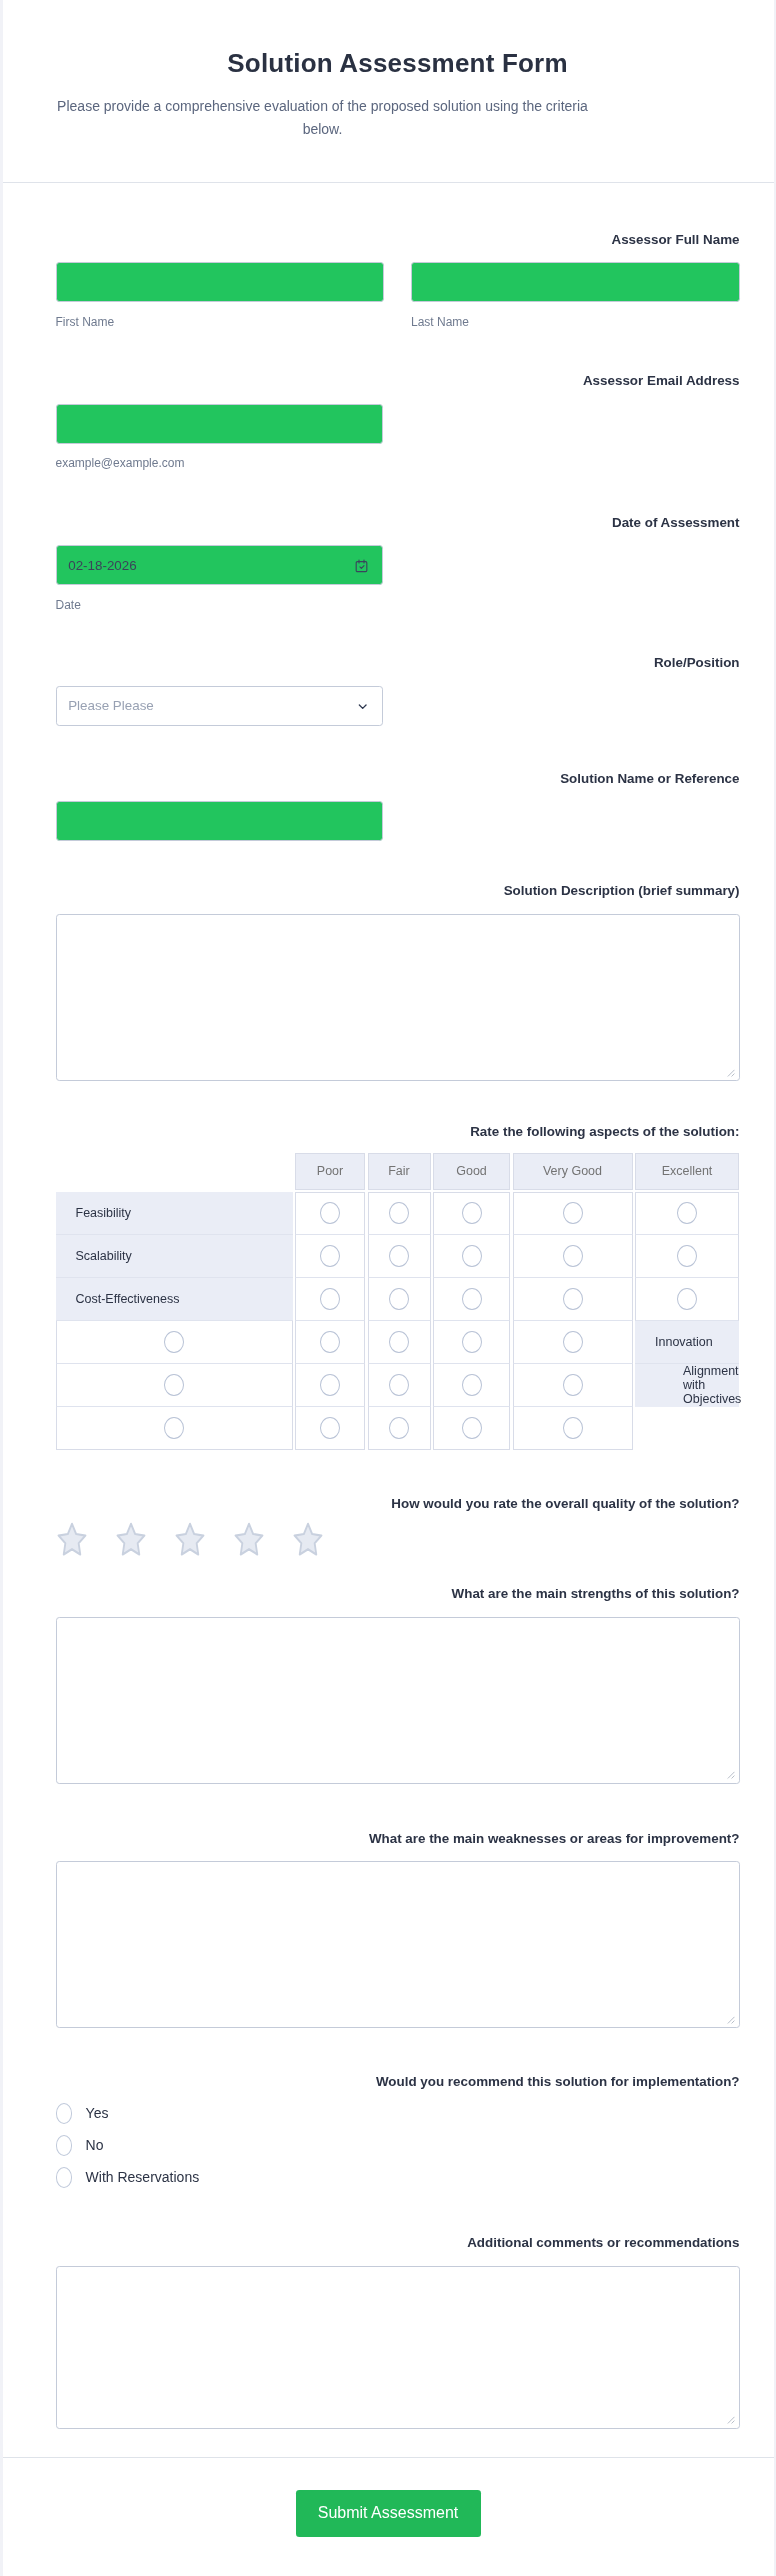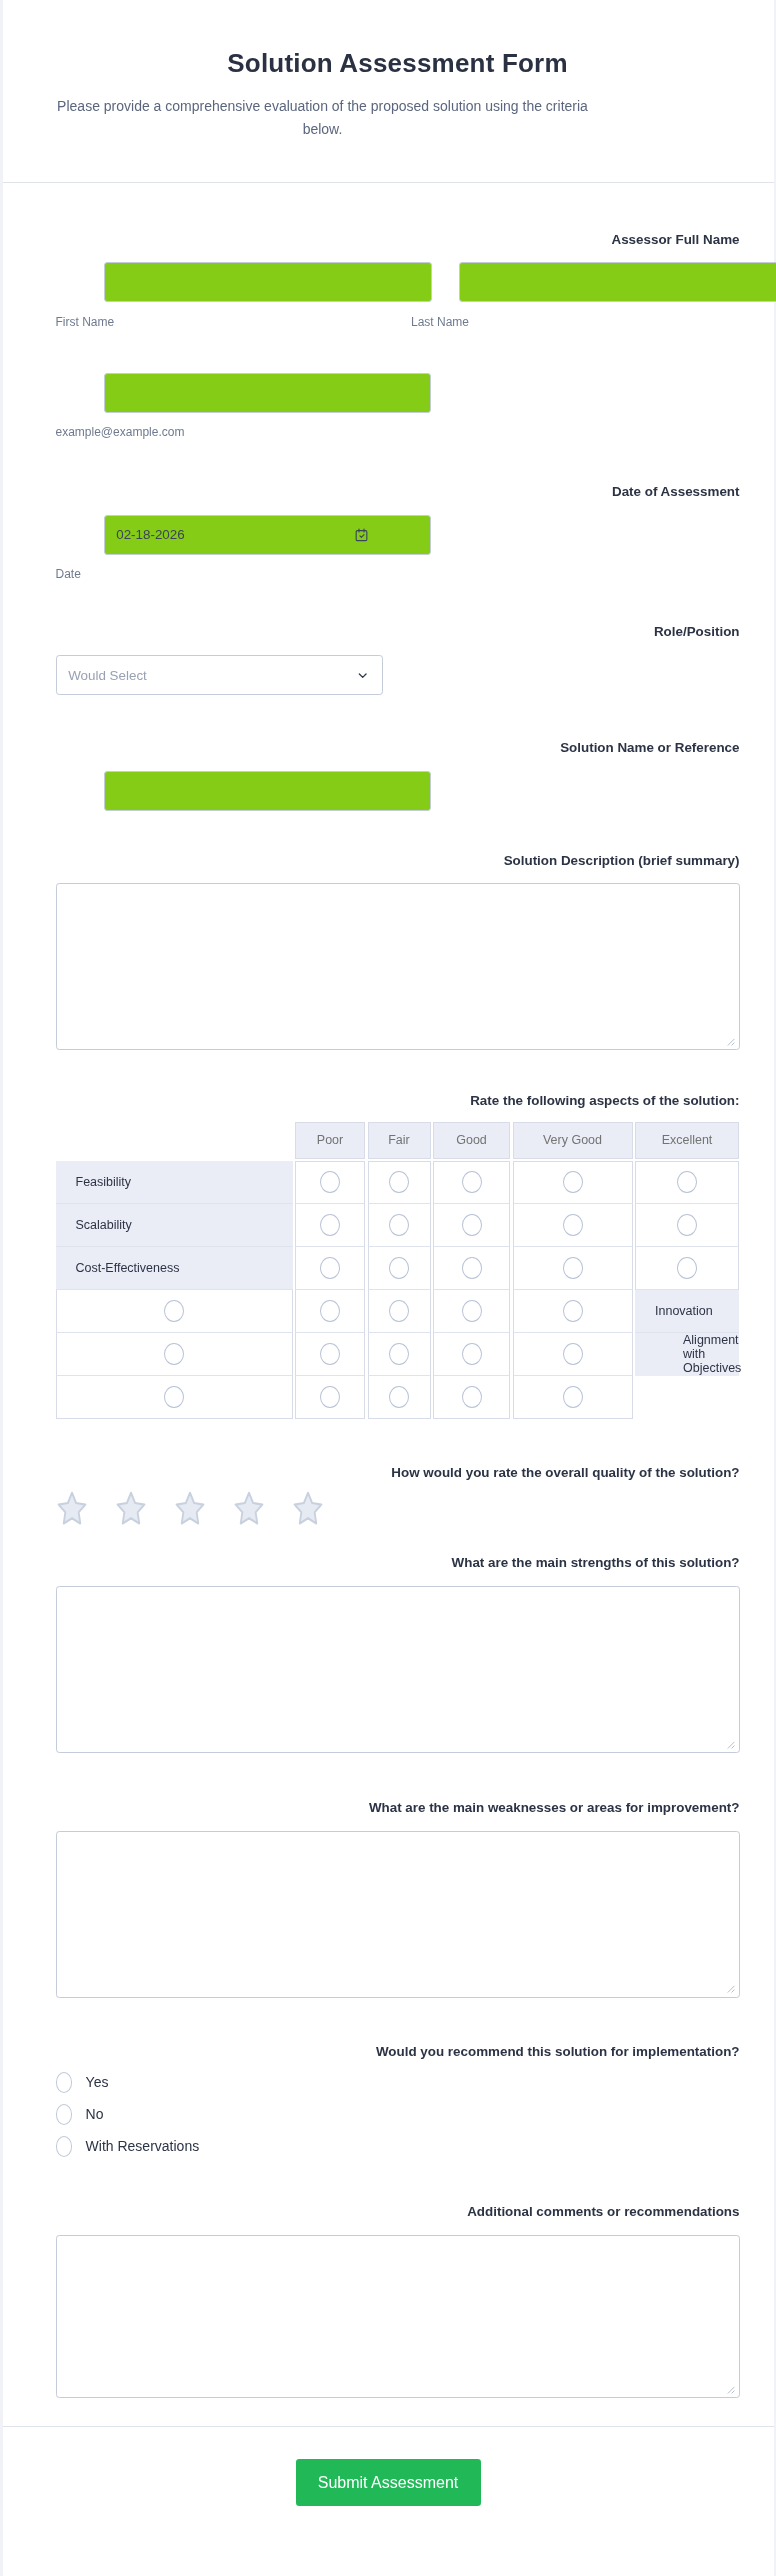--- a/index.html
+++ b/index.html
@@ -13,21 +13,21 @@
   .form-subtitle { margin-top:16.7px; font-size:14px; line-height:23.4px; color:#5b667e; max-width:534px; }
   .header-divider { border:none; border-top:0.8px solid #dfe3ea; margin-top:40px; }
 
   
   .form-body { padding:49px 34px 0 53px; }
   .field { width:684px; }
   .q-label { font-size:13.4px; line-height:16.7px; font-weight:600; color:#2c3345; margin-bottom:14px;text-align:right; }
   .sub-label { font-size:12px; line-height:13.4px; color:#6f7a8f; margin-top:13.4px; }
 
   .text-input { display:block; width:327px; height:40px; border:0.8px solid #c4cbd9; border-radius:3.3px;
-    background:#84cc16; font-family:inherit; font-size:13.4px; color:#3b4459; padding:0 11.7px; outline:none;margin-left:48px; }
+    background:#22c55e; font-family:inherit; font-size:13.4px; color:#3b4459; padding:0 11.7px; outline:none; }
 
   .two-col { display:flex; gap:27px; width:684px; }
   .col { flex:1; }
   .col .text-input { width:100%; }
 
   .input-wrap { position:relative; width:327px; }
   .input-wrap .text-input { width:100%; padding-right:37px; }
   .cal-icon { position:absolute; right:13.4px; top:12.5px; }
 
   .select-box { position:relative; width:327px; height:40px; border:0.8px solid #c4cbd9; border-radius:3.3px;
@@ -102,20 +102,21 @@
           <div class="sub-label">First Name</div>
         </div>
         <div class="col">
           <input class="text-input" type="text" value="" style="">
           <div class="sub-label">Last Name</div>
         </div>
       </div>
     </div>
 
     <div class="field mb53">
+      <div class="q-label">Assessor Email Address</div>
       <input class="text-input" type="text" value="" style="">
       <div class="sub-label">example@example.com</div>
     </div>
 
     <div class="field mb51">
       <div class="q-label">Date of Assessment</div>
       <div class="input-wrap">
         <input class="text-input" type="text" value="02-18-2026" style="">
         <span class="cal-icon">
           <svg width="15" height="16" viewBox="0 0 24 24" fill="none" stroke="#3a445c" stroke-width="1.8" stroke-linecap="round" stroke-linejoin="round">
@@ -125,21 +126,21 @@
             <polyline points="9.5,13.5 11.8,15.8 16,11.5"></polyline>
           </svg>
         </span>
       </div>
       <div class="sub-label">Date</div>
     </div>
 
     <div class="field mb54">
       <div class="q-label">Role/Position</div>
       <div class="select-box">
-        <span class="select-placeholder">Would Select</span>
+        <span class="select-placeholder">Please Please</span>
         <span class="chev-icon">
           <svg width="13.4" height="13.4" viewBox="0 0 24 24" fill="none" stroke="#2f3950" stroke-width="2.4" stroke-linecap="round" stroke-linejoin="round">
             <polyline points="6,9 12,15 18,9"></polyline>
           </svg>
         </span>
       </div>
     </div>
 
     <div class="field mb50">
       <div class="q-label">Solution Name or Reference</div>

